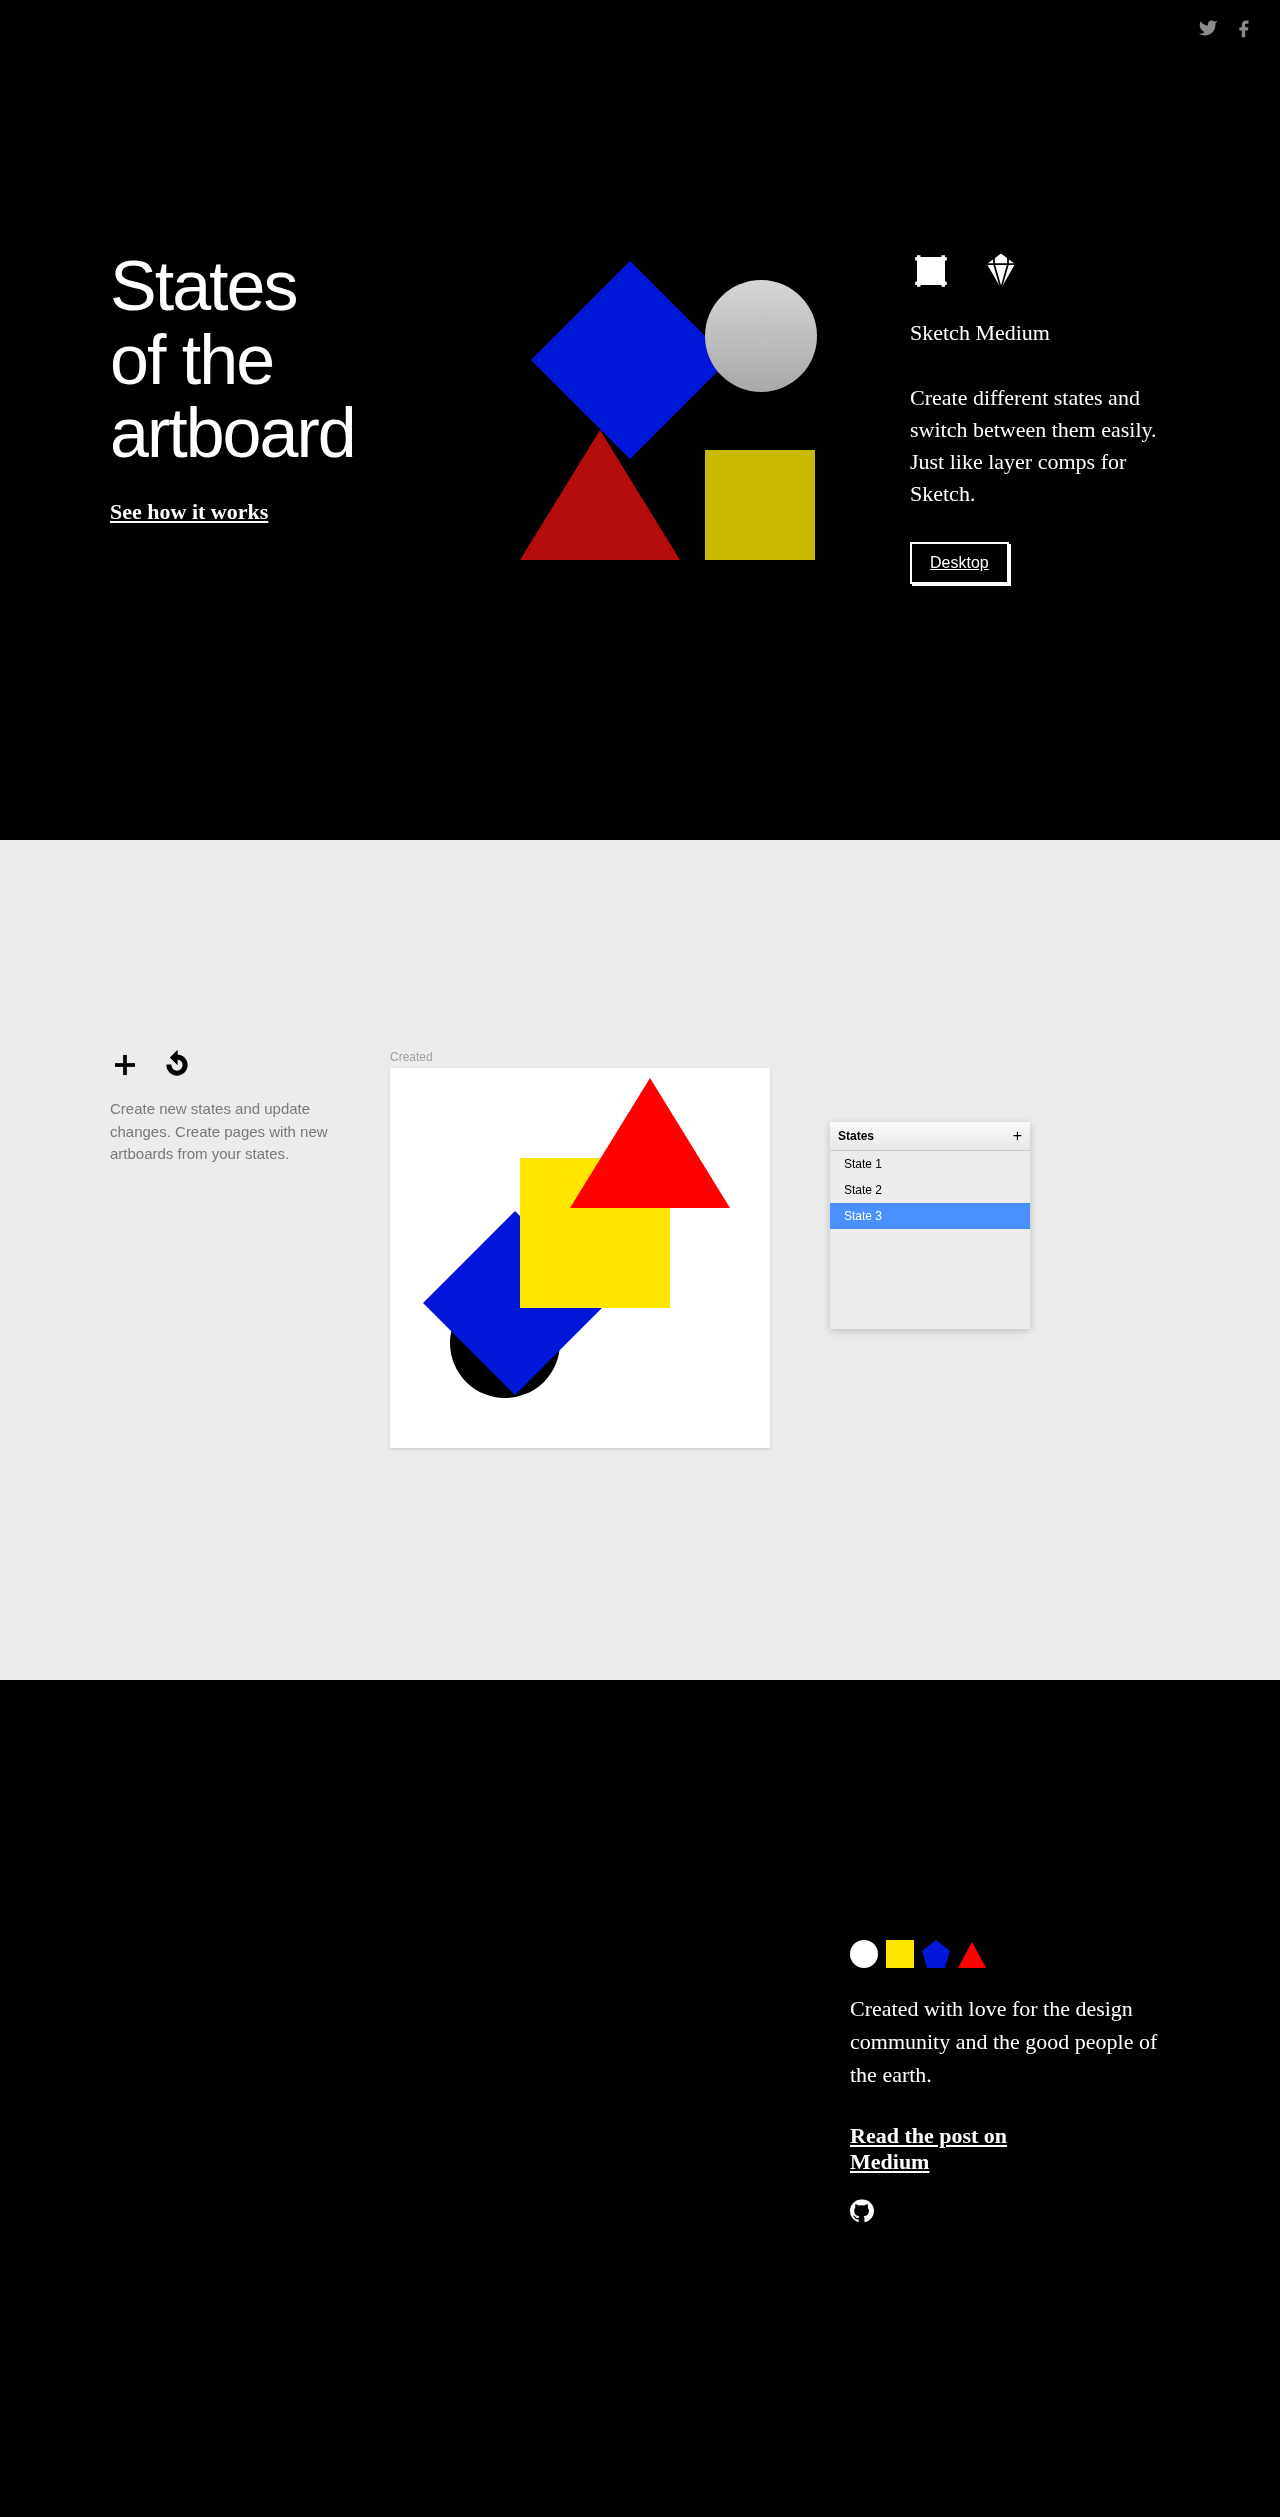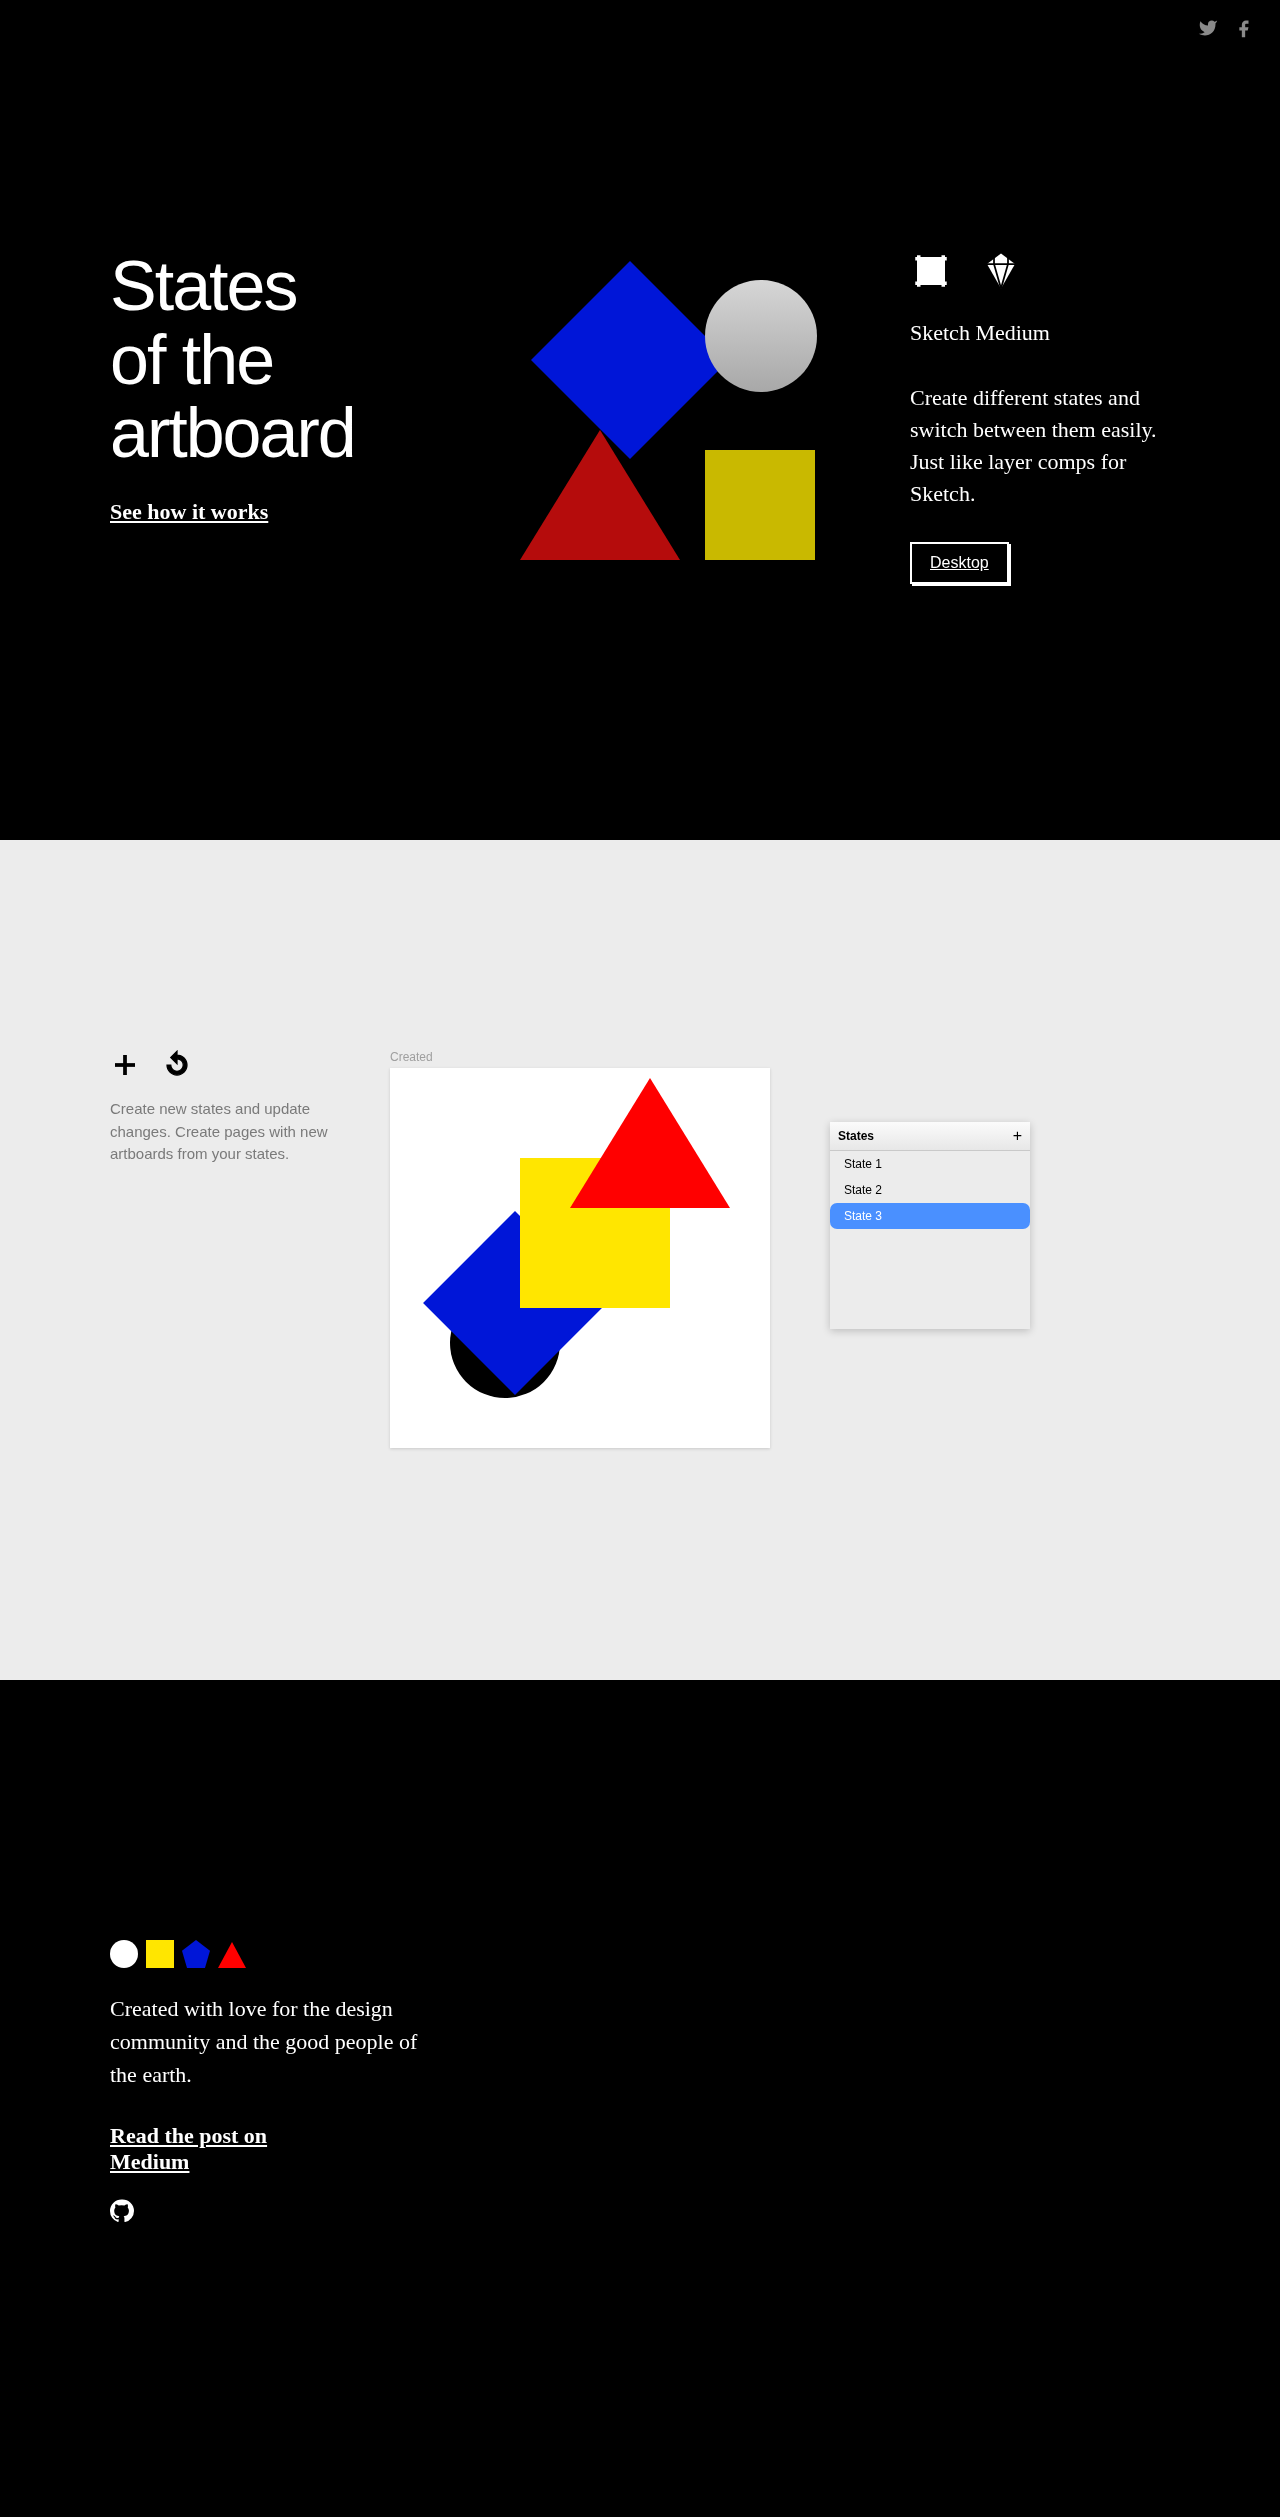--- a/index.html
+++ b/index.html
@@ -156,33 +156,33 @@
     margin-top: 72px;
   }
   .panel-head {
     background: linear-gradient(#fbfbfb,#e7e7e7);
     border-bottom:1px solid #c9c9c9;
     padding:5px 8px;
     font-weight:600;
     display:flex; justify-content:space-between; align-items:center;
   }
   .panel-row { padding:6px 14px; }
-  .panel-row.selected { background:#4a90ff; color:#fff;border-radius:7px; }
+  .panel-row.selected { background:#4a90ff; color:#fff; }
   .panel-spacer { height:100px; }
 
   
   .footer {
     background:#000; color:#fff;
     height: 837px;
     position: relative;
   }
   .footer-inner {
     position:absolute; top:260px;
     left:110px; right:110px;
-    display:flex; justify-content:space-between;gap:39px;
+    display:flex; justify-content:flex-end;gap:39px;
   }
   .footer-left { width: 320px; }
   .shapes-row { display:flex; gap:8px; margin-bottom:24px; align-items:flex-end; }
   .sh { width:28px; height:28px; }
   .sh-circle { border-radius:50%; background:#fff; }
   .sh-sq { background:#ffe600; }
   .sh-pent { background:#0016d8; clip-path: polygon(50% 0,100% 38%,82% 100%,18% 100%,0 38%); }
   .sh-tri { width:0;height:0;border-left:14px solid transparent;border-right:14px solid transparent;border-bottom:26px solid #ff0000; }
   .footer-text { font-size:22px; line-height:1.5; }
   .footer-link { display:inline-block; margin-top:32px; font-size:22px; font-weight:bold; text-decoration:underline; }

